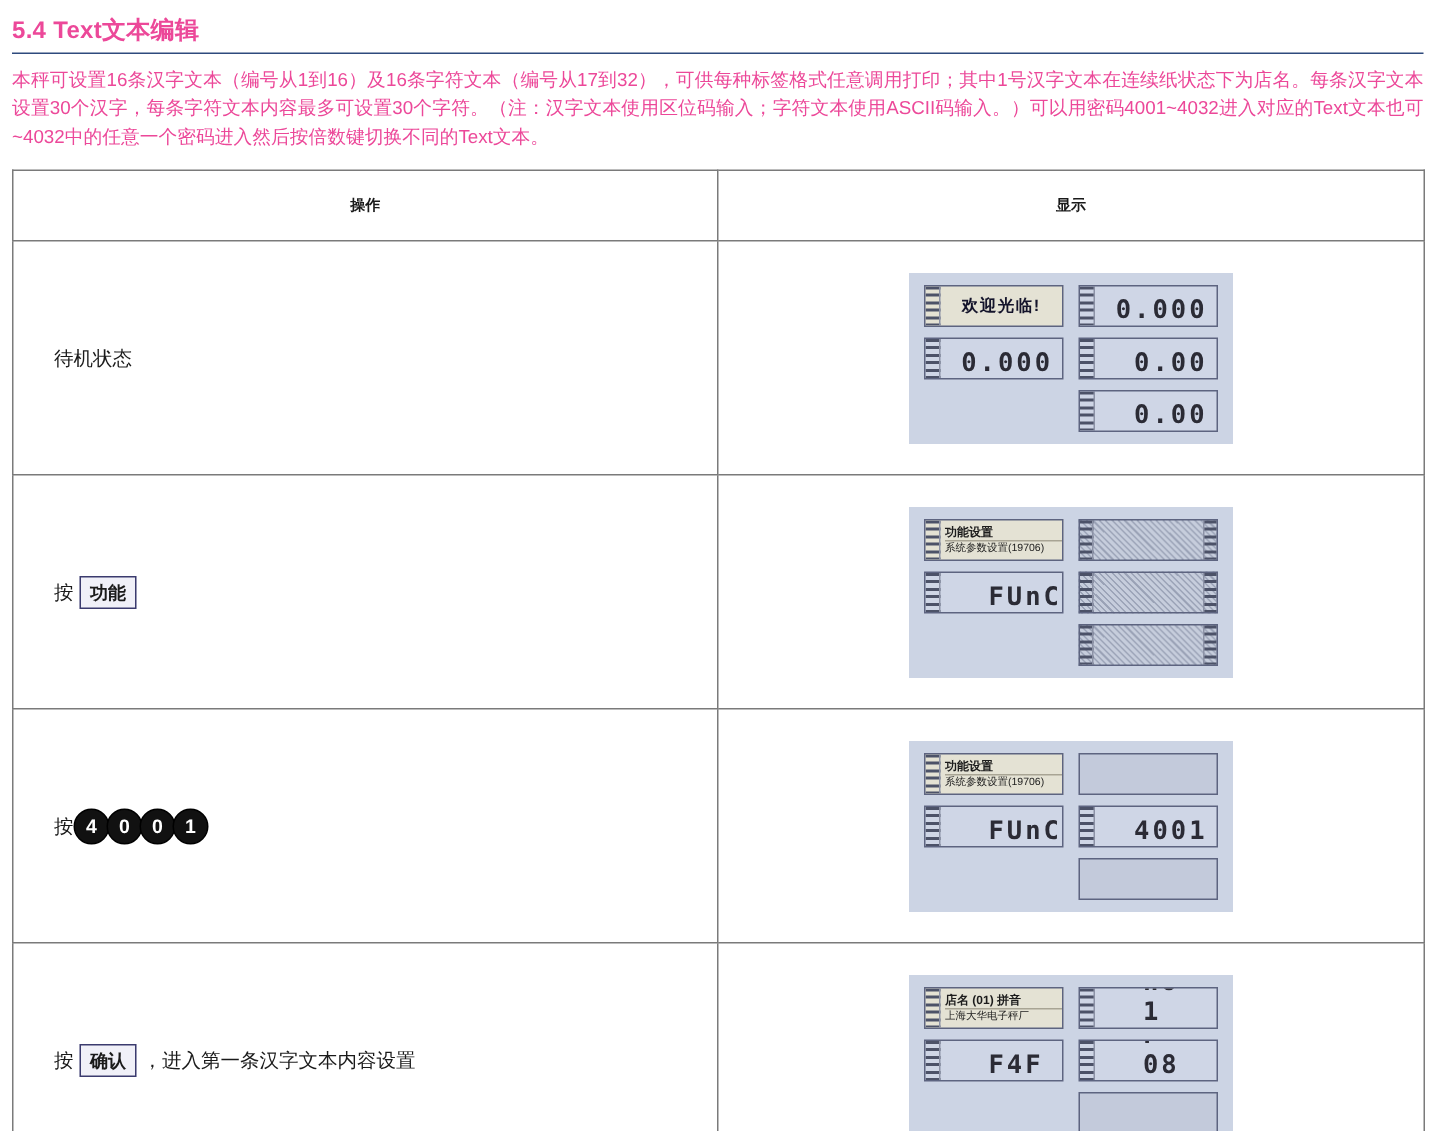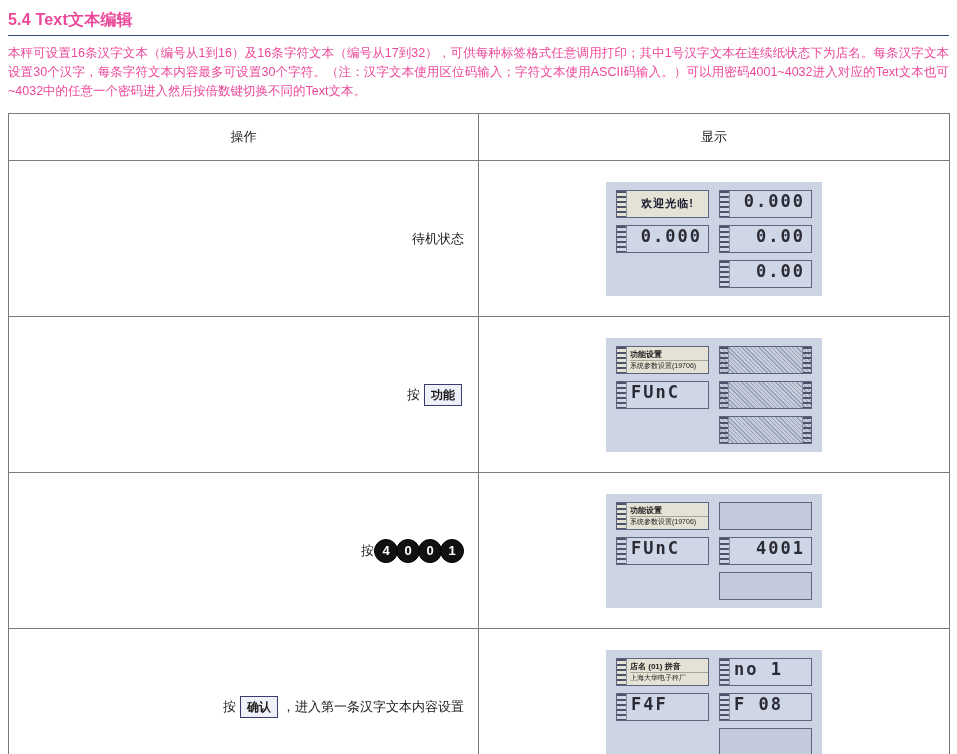--- a/index.html
+++ b/index.html
@@ -43,30 +43,30 @@
     border-collapse: collapse;
     margin: 12px 0 0 8px;
     width: 941px;
     table-layout: fixed;
   }
   table.main th, table.main td {
     border: 1px solid #7a7a7a;
     vertical-align: middle;
   }
   table.main th {
-    font-weight: normal;
-    font-size: 13px;
+    font-weight: bold;
+    font-size: 10px;
     height: 44px;
   }
   .col-op { width: 470px; }
   .col-disp { width: 471px; }
   .cell-op {
-    text-align: right;
+    text-align: left;
     font-size: 13px;
-    padding: 6px 14px;
+    padding: 6px 27px;
   }
   .row-tall td { height: 143px; }
   .cell-disp {
     padding: 0;
   }
   .disp-wrap {
     display: flex;
     justify-content: center;
     align-items: center;
   }
@@ -119,21 +119,21 @@
     grid-column-gap: 10px;
     grid-row-gap: 7px;
     width: 196px;
   }
   .lcd {
     background: #cfd6e6;
     border: 1px solid #5d6480;
     height: 26px;
     position: relative;
     display: flex;
-    align-items: flex-start;
+    align-items: flex-end;
     overflow: hidden;
   }
   .lcd .tickmarks {
     width: 9px;
     height: 100%;
     background: repeating-linear-gradient(
       to bottom,
       #4c5268 0px, #4c5268 2px,
       transparent 2px, transparent 5px
     );
@@ -147,20 +147,21 @@
     font-family: "DejaVu Sans Mono", monospace;
     font-size: 17px;
     font-weight: bold;
     color: #2b2b35;
     letter-spacing: 2px;
     line-height: 20px;
   }
   .lcd .seg.left {
     text-align: left;
     padding-left: 4px;
+    margin-left: 28px;
   }
   .lcd-hatch {
     background:
       repeating-linear-gradient(
         45deg,
         #9aa2b6 0px, #9aa2b6 1px,
         #c6cddc 1px, #c6cddc 3px
       );
     border: 1px solid #5d6480;
     height: 26px;

